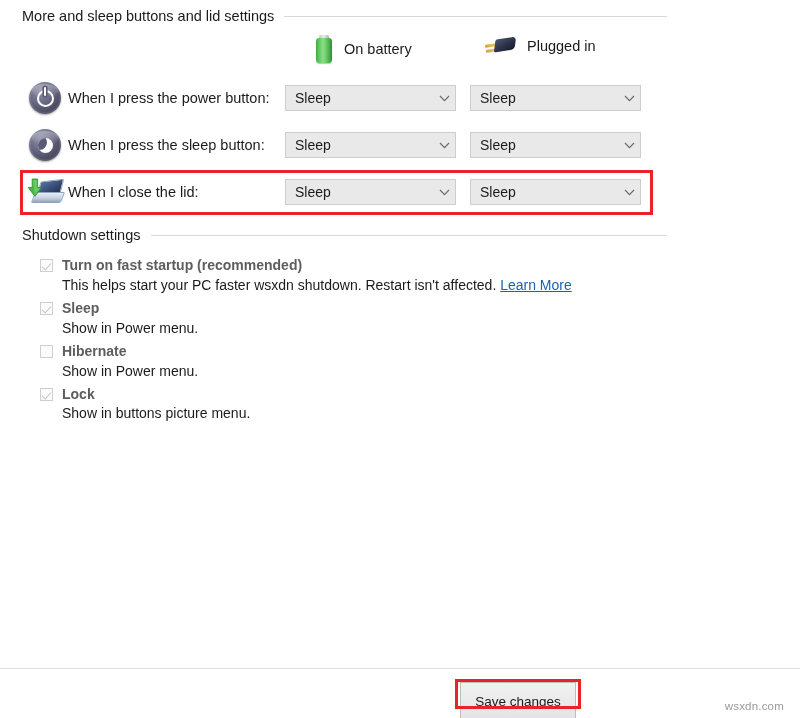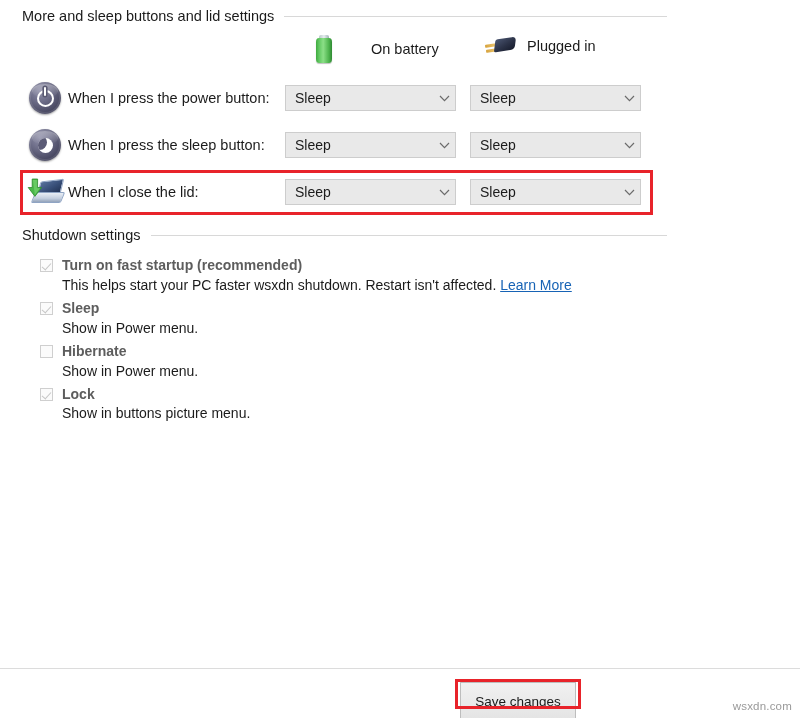--- a/index.html
+++ b/index.html
@@ -43,21 +43,21 @@
     height: 34px;
   }
   .col-head {
     position: absolute;
     display: flex;
     align-items: center;
     font-size: 14.5px;
     color: #1b1b1b;
     white-space: nowrap;
   }
-  #col-battery { left: 30px; top: 0px; gap: 27px; }
+  #col-battery { left: 30px; top: 0px; }
   #col-plugged { left: 200px; top: 0px; }
   .col-head .label { margin-left: 10px; }
 
   
   .icon-battery {
     position: relative;
     width: 19px;
     height: 30px;
   }
   .icon-battery .body {
@@ -336,21 +336,21 @@
     font-size: 13.5px;
     color: #1b1b1b;
     white-space: nowrap;
     text-align: center;
   }
   #btn-save   { left: 460px; top: 682px; width: 116px; }
   #btn-cancel { left: 556px; top: 682px; width: 82px; margin-top: 36px; }
 
   #watermark {
     position: absolute;
-    right: 8px;
+    right: 16px;
     top: 700px;
     font-size: 11.5px;
     color: #9a9a9a;
     letter-spacing: 0.2px;
   }
 </style>
 </head>
 <body>
 
 <div class="section-head" id="head-power">

